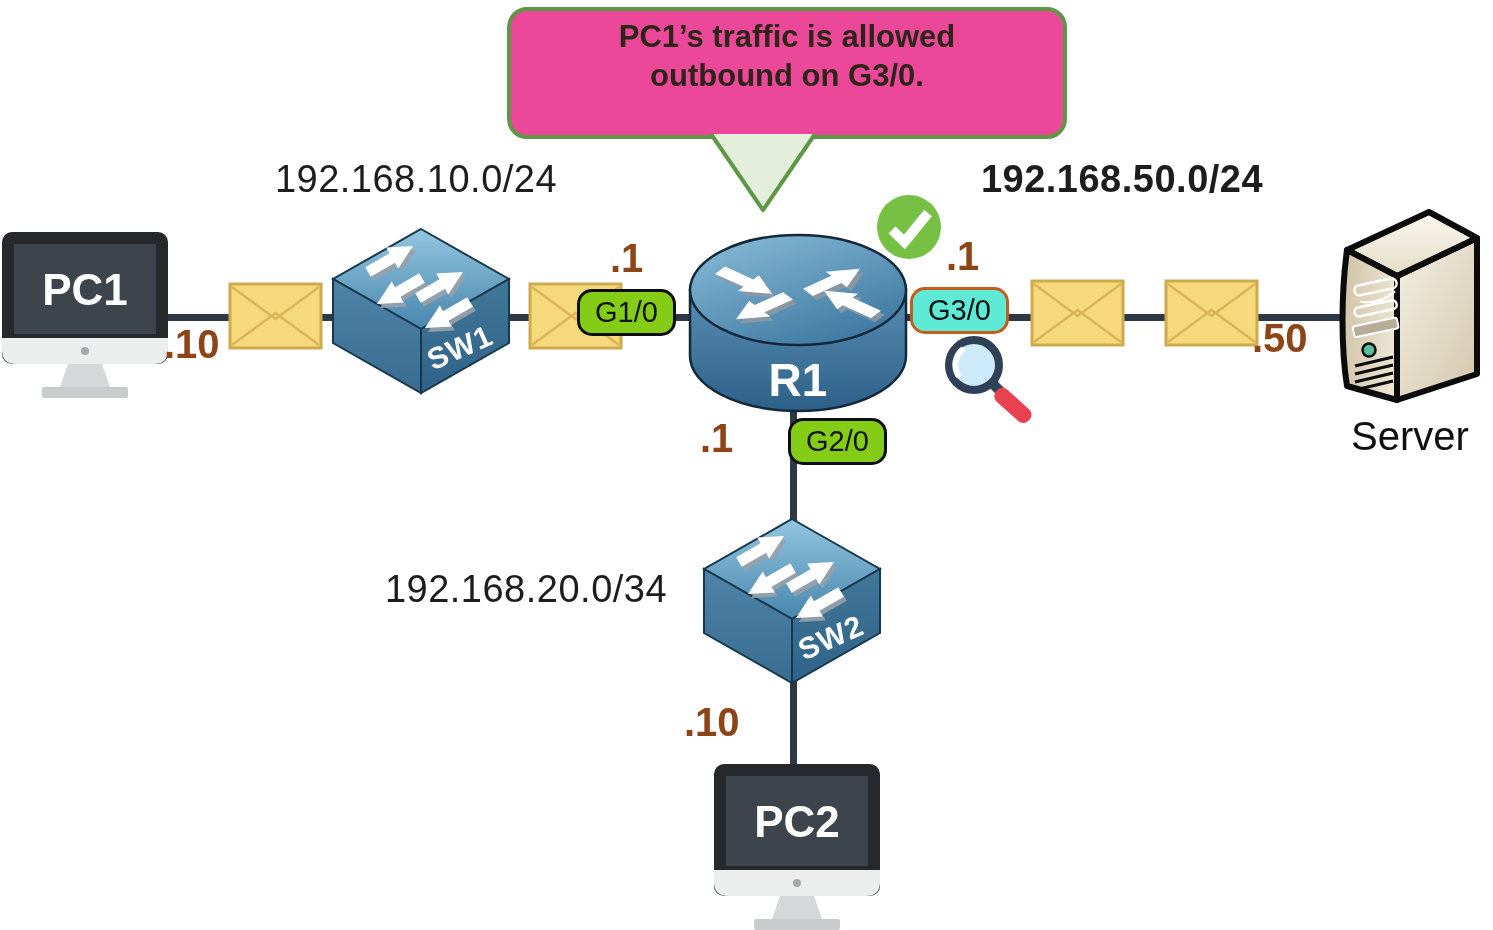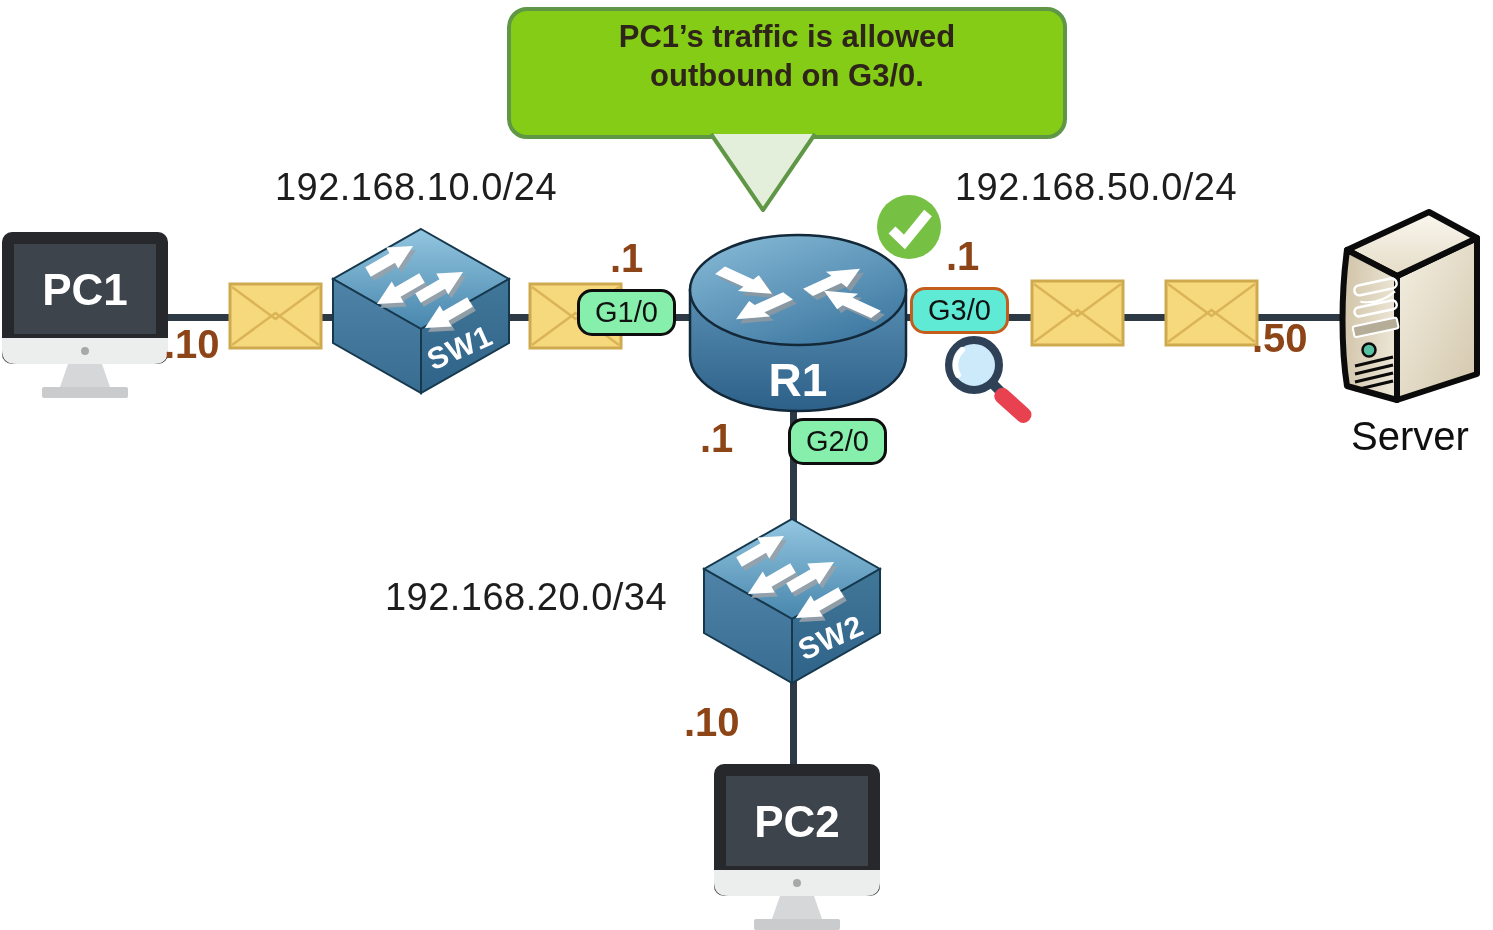--- a/index.html
+++ b/index.html
@@ -4,37 +4,37 @@
 <style>
   html,body{margin:0;padding:0;background:#ffffff;}
   .stage{
     position:relative;width:1493px;height:930px;background:#ffffff;overflow:hidden;
     font-family:"Liberation Sans",sans-serif;
   }
   .abs{position:absolute;}
   .link{position:absolute;background:#2d3a46;}
   .net-label{
     position:absolute;font-size:38px;color:#1d1d1d;font-weight:400;
-    text-align:center;letter-spacing:.5px;white-space:nowrap;margin-top:8px;
+    text-align:center;letter-spacing:.5px;white-space:nowrap;
   }
   .addr{
     position:absolute;font-size:40px;font-weight:600;color:#8d4517;white-space:nowrap;
   }
   .pill{
-    position:absolute;font-size:29px;font-weight:500;color:#111;background:#86efac;
+    position:absolute;font-size:29px;font-weight:500;color:#111;background:#84cc16;
     border:3px solid #0e0e0e;border-radius:15px;padding:4px 15px;white-space:nowrap;
     line-height:1.15;
   }
   .pill.hl{background:#5eead4;border-color:#c45d1c;}
   .caption{
     position:absolute;font-size:40px;color:#101010;text-align:center;white-space:nowrap;
   }
   .callout{
     position:absolute;left:507px;top:7px;width:560px;height:132px;box-sizing:border-box;
-    background:#84cc16;border:4px solid #5f9747;border-radius:20px;
+    background:#ec4899;border:4px solid #5f9747;border-radius:20px;
     text-align:center;padding-top:6px;z-index:30;
   }
   .callout-line{
     font-size:31px;font-weight:700;color:#2e2419;line-height:39px;white-space:nowrap;
   }
   .tail{z-index:31;}
   svg text{font-family:"Liberation Sans",sans-serif;}
   .dev-label{font-weight:700;fill:#ffffff;}
 </style>
 </head>
@@ -181,21 +181,21 @@
       <g stroke="#0b0b0b" stroke-width="3.2">
         <line x1="22" y1="168" x2="60" y2="159"></line>
         <line x1="22" y1="176" x2="60" y2="167"></line>
         <line x1="22" y1="184" x2="60" y2="175"></line>
         <line x1="22" y1="192" x2="60" y2="183"></line>
       </g>
     </g>
   </svg>
 
   <div class="net-label" style="left:256px;top:158px;width:320px;">192.168.10.0/24</div>
-  <div class="net-label" style="left:936px;top:158px;width:320px;">192.168.50.0/24</div>
+  <div class="net-label" style="left:962px;top:158px;width:320px;font-weight:bold;">192.168.50.0/24</div>
   <div class="net-label" style="left:366px;top:568px;width:320px;">192.168.20.0/34</div>
 
   <div class="addr" style="left:164px;top:322px;">.10</div>
   <div class="addr" style="left:610px;top:236px;">.1</div>
   <div class="addr" style="left:946px;top:234px;">.1</div>
   <div class="addr" style="left:700px;top:416px;">.1</div>
   <div class="addr" style="left:1252px;top:316px;">.50</div>
   <div class="addr" style="left:684px;top:700px;">.10</div>
 
   <div class="pill" style="left:577px;top:289px;">G1/0</div>

